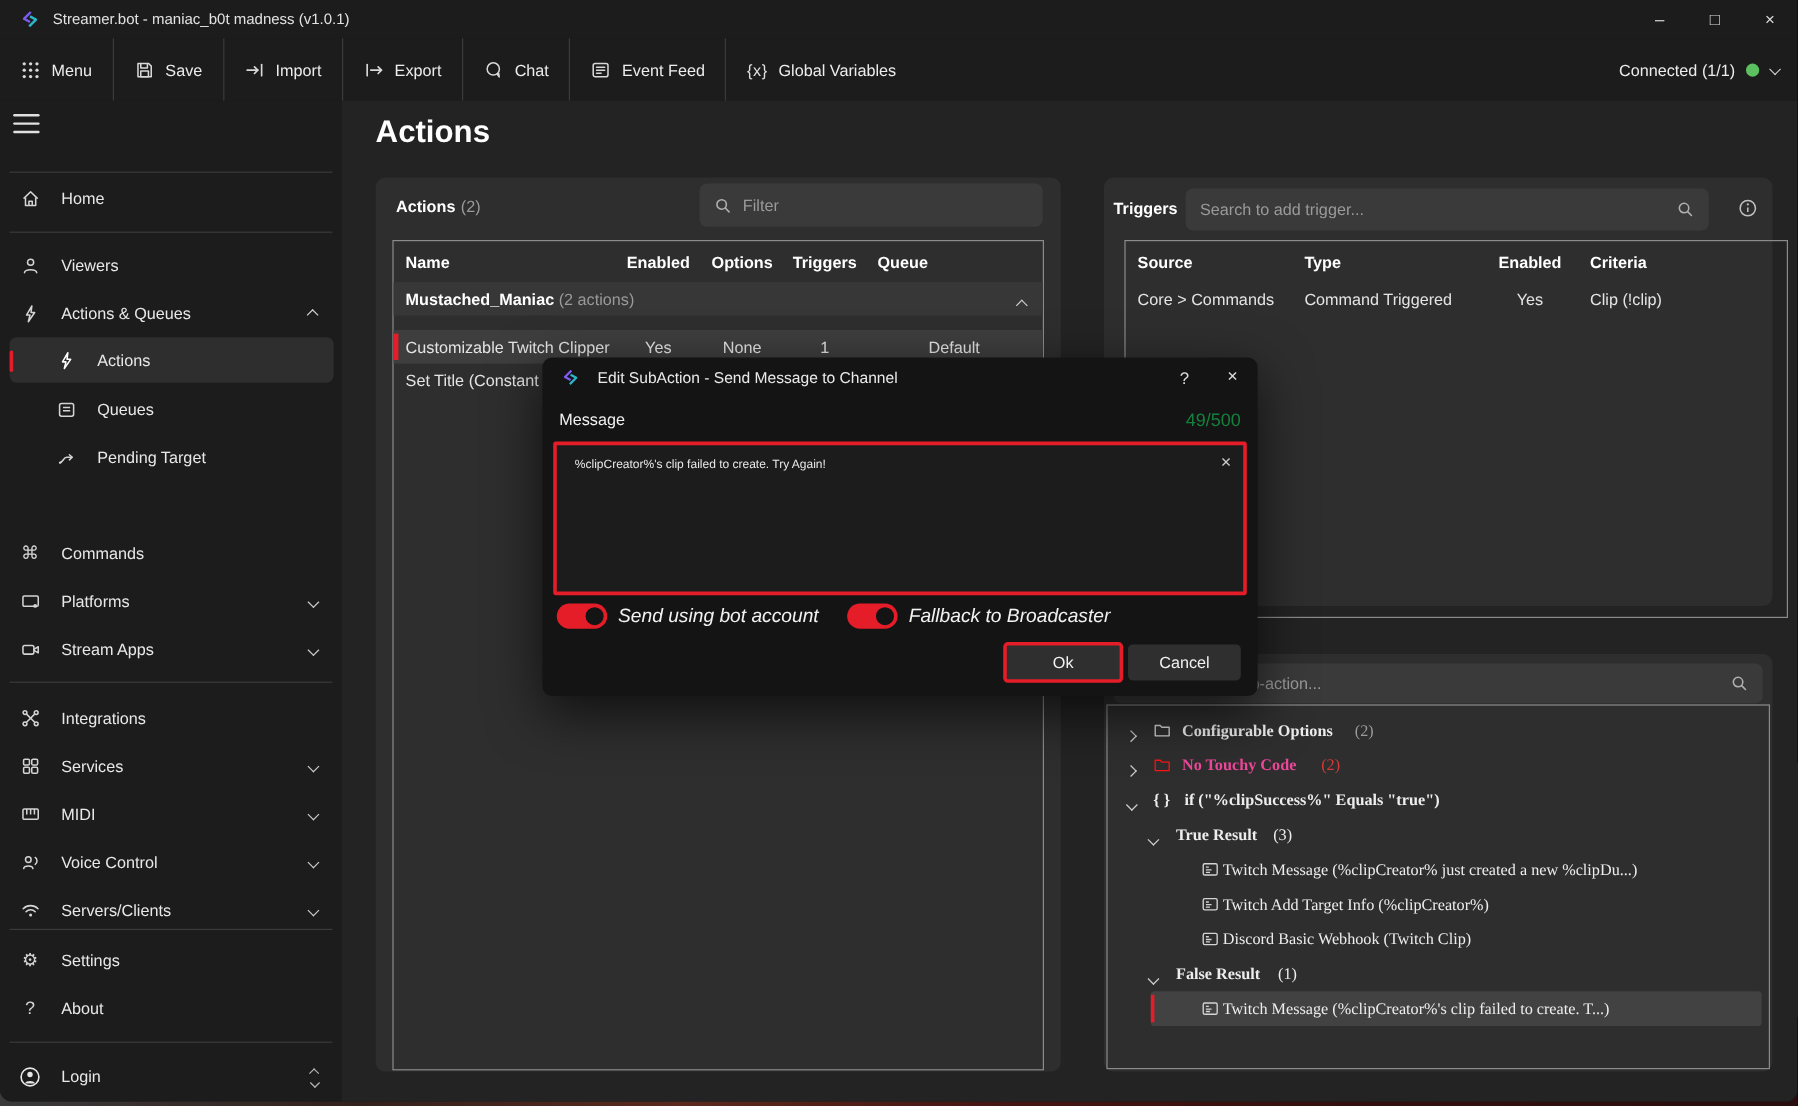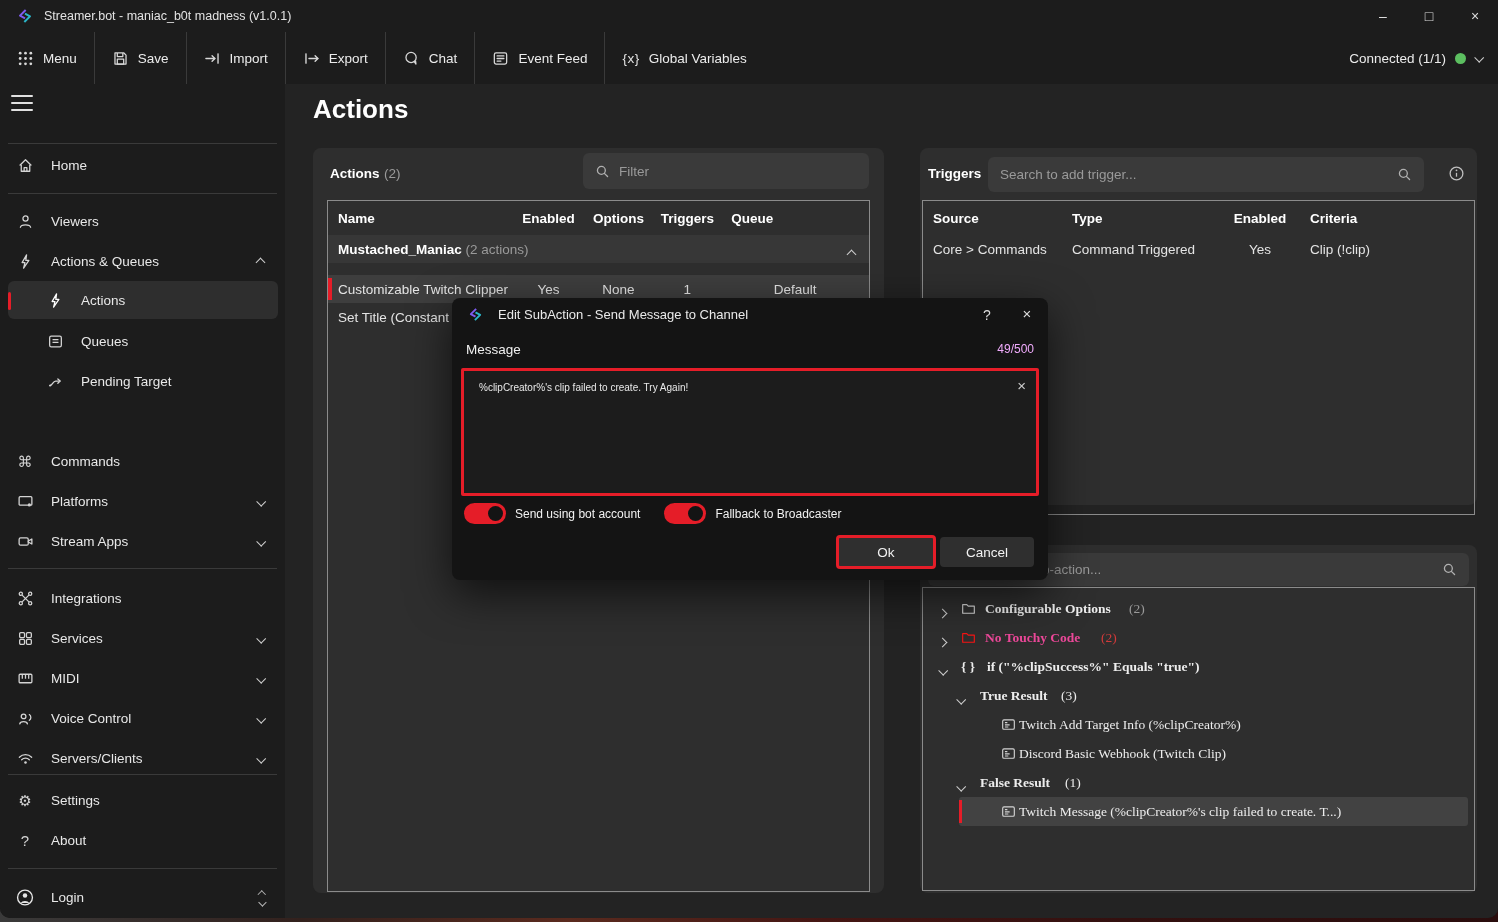--- a/index.html
+++ b/index.html
@@ -111,32 +111,32 @@
   
   .dialog { position:absolute; left:452px; top:298px; width:596px; height:282px; background:#141414;
             border-radius:8px; box-shadow:0 14px 44px rgba(0,0,0,.65); z-index:10; }
   .dlg-logo { position:absolute; left:16px; top:9px; width:15px; height:15px; }
   .dlg-title { position:absolute; left:46px; top:9px; font-size:13px; color:#eaeaea; }
   .dlg-help  { position:absolute; left:524px; top:6px; width:22px; height:22px; text-align:center;
                line-height:22px; color:#dcdcdc; font-size:14px; }
   .dlg-close { position:absolute; left:562px; top:4px; width:26px; height:24px; text-align:center;
                line-height:24px; color:#dcdcdc; font-size:15px; }
   .dlg-msg-label { position:absolute; left:14px; top:44px; font-size:13.5px; color:#f0f0f0; }
-  .dlg-counter   { position:absolute; right:14px; top:44px; font-size:12px; color:#f0abfc; }
+  .dlg-counter   { position:absolute; right:14px; top:44px; font-size:15px; color:#15803d; }
   .msgbox { position:absolute; left:9px; top:70px; width:578px; height:128px; background:#1c1c1c;
             border:3px solid #e51d28; border-radius:2px; }
   .msgbox textarea { width:100%; height:100%; background:transparent; border:none; outline:none;
                      resize:none; color:#e9e9e9; font-size:10px; font-family:"Liberation Sans", sans-serif;
                      padding:11px 30px 11px 15px; }
   .msg-clear { position:absolute; right:10px; top:6px; color:#cccccc; font-size:15px; }
   .toggle-row { position:absolute; left:12px; top:205px; display:flex; align-items:center; }
   .toggle { position:relative; width:42px; height:21px; background:#e51d28; border-radius:11px; }
   .toggle .knob { position:absolute; right:3px; top:3px; width:15px; height:15px; border-radius:50%;
                   background:#141414; }
-  .toggle-lbl { font-size:12px; color:#f2f2f2; margin:0 24px 0 9px; }
+  .toggle-lbl { font-size:16px; color:#f2f2f2; margin:0 24px 0 9px;font-style:italic; }
   .btn { position:absolute; display:flex; align-items:center; justify-content:center; font-size:13.5px;
          color:#f2f2f2; background:#2f2f2f; border-radius:4px; }
   .btn-ok { left:384px; top:237px; width:100px; height:34px; border:3px solid #e51d28; }
   .btn-cancel { left:488px; top:239px; width:94px; height:30px; }
 
   svg.ic { display:block; }
 </style>
 </head>
 <body>
 
@@ -484,21 +484,21 @@
           </svg>
         </span>
       </div>
       <span style="position:absolute; left:528px; top:17px;">
         <svg class="ic" width="17" height="17" viewBox="0 0 16 16" fill="none" stroke="#c0c0c0" stroke-width="1.2">
           <circle cx="8" cy="8" r="6"></circle>
               <path d="M8 7.4v3.6"></path>
               <circle cx="8" cy="5" r=".85" fill="#c0c0c0" stroke="none"></circle>
         </svg>
       </span>
-      <div class="tablebox" style="left:2px; top:52px; width:553px; height:315px;">
+      <div class="tablebox" style="left:17px; top:52px; width:553px; height:315px;">
         <div class="thead">
           <div class="t-src">Source</div>
           <div class="t-typ">Type</div>
           <div class="t-en">Enabled</div>
           <div class="t-cri">Criteria</div>
         </div>
         <div class="trow">
           <div class="t-src">Core &gt; Commands</div>
           <div class="t-typ">Command Triggered</div>
           <div class="t-en">Yes</div>
@@ -554,20 +554,29 @@
           <span class="lbl" style="left:138px">(3)</span>
         </div>
 
         <div class="tnode">
           <span class="nico" style="left:78px">
             <svg class="ic" width="15" height="15" viewBox="0 0 16 16" fill="none" stroke="#d4d4d4" stroke-width="1.2" stroke-linejoin="round">
               <rect x="1.8" y="3" width="12.4" height="10" rx="1.4"></rect>
                   <path d="M4.2 6h2.6M4.2 8.4h5M4.2 10.6h3.6"></path>
             </svg>
           </span>
+          <span class="lbl" style="left:96px">Twitch Message (%clipCreator% just created a new %clipDu...)</span>
+        </div>
+        <div class="tnode">
+          <span class="nico" style="left:78px">
+            <svg class="ic" width="15" height="15" viewBox="0 0 16 16" fill="none" stroke="#d4d4d4" stroke-width="1.2" stroke-linejoin="round">
+              <rect x="1.8" y="3" width="12.4" height="10" rx="1.4"></rect>
+                  <path d="M4.2 6h2.6M4.2 8.4h5M4.2 10.6h3.6"></path>
+            </svg>
+          </span>
           <span class="lbl" style="left:96px">Twitch Add Target Info (%clipCreator%)</span>
         </div>
         <div class="tnode">
           <span class="nico" style="left:78px">
             <svg class="ic" width="15" height="15" viewBox="0 0 16 16" fill="none" stroke="#d4d4d4" stroke-width="1.2" stroke-linejoin="round">
               <rect x="1.8" y="3" width="12.4" height="10" rx="1.4"></rect>
                   <path d="M4.2 6h2.6M4.2 8.4h5M4.2 10.6h3.6"></path>
             </svg>
           </span>
           <span class="lbl" style="left:96px">Discord Basic Webhook (Twitch Clip)</span>

